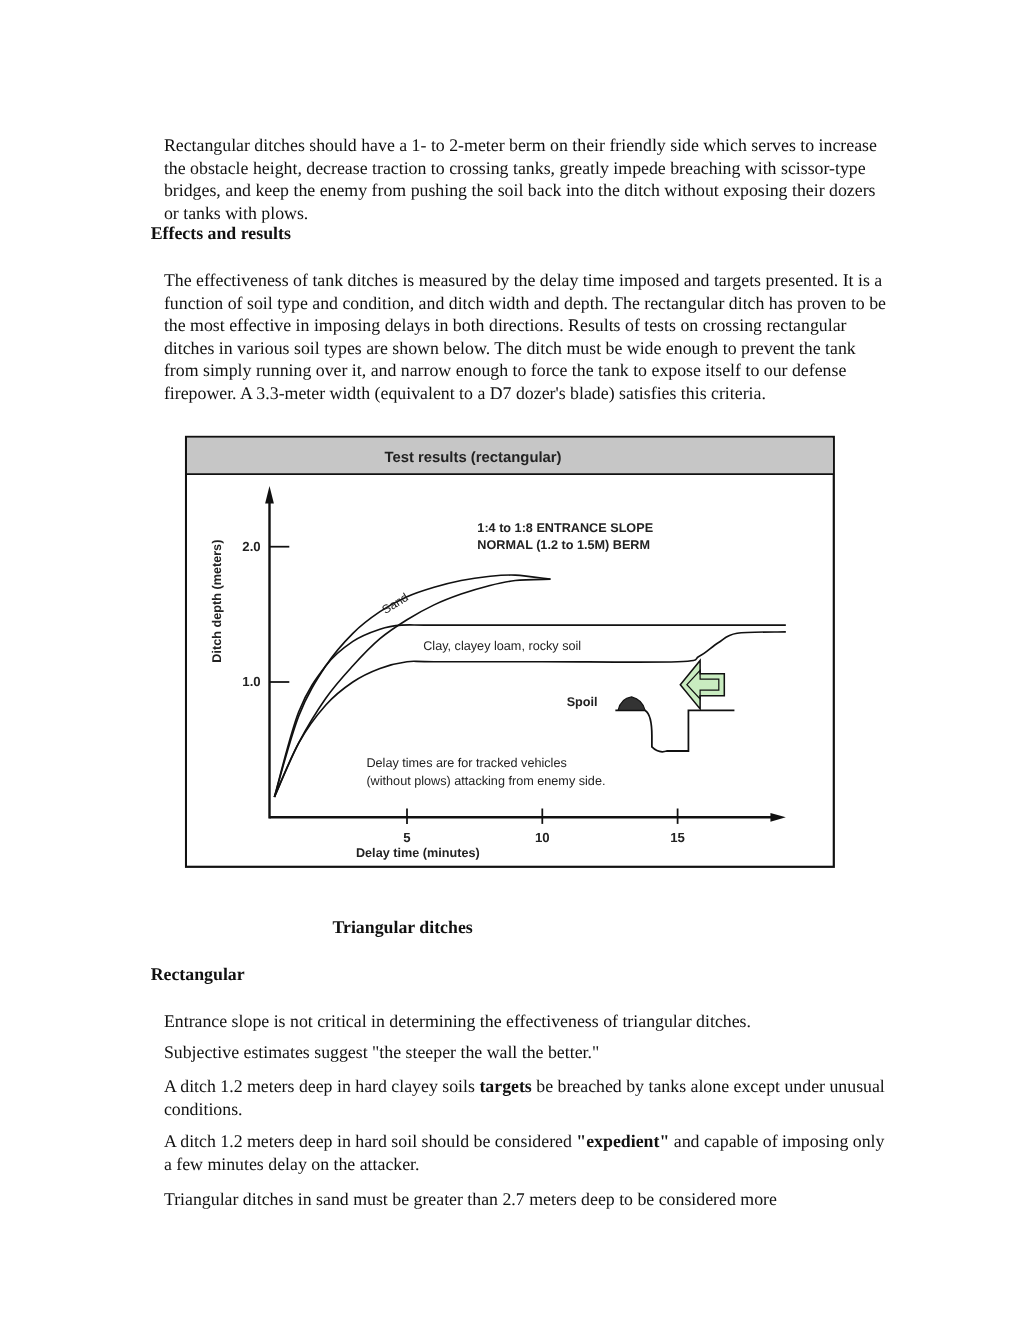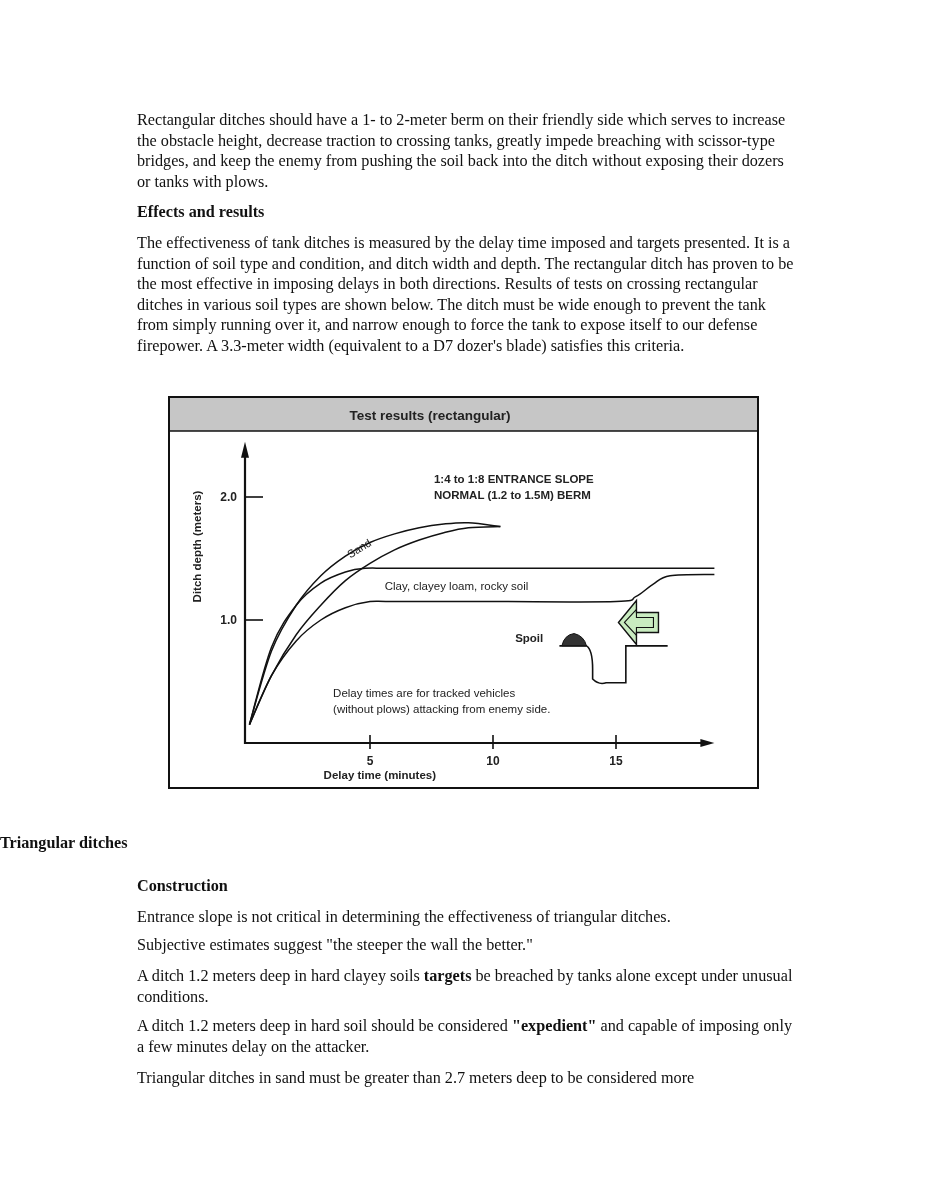--- a/index.html
+++ b/index.html
@@ -1,19 +1,19 @@
 <!DOCTYPE html>
 <html><head>
 <meta charset="utf-8">
 <style>
   html, body { margin:0; padding:0; background:#ffffff; }
   body { width:926px; height:1198px; position:relative; overflow:hidden; font-family:"Liberation Serif", serif; color:#111; }
-  .para { position:absolute; left:137px; width:660px; font-size:16.2px; line-height:20.6px; margin:0; }
+  .para { position:absolute; left:137px; width:660px; font-size:16.2px; line-height:20.6px; margin:12px; }
   .head { position:absolute; left:137px; font-size:16.2px; font-weight:bold; margin:0; }
-  .center-head { position:absolute; left:0; width:732px; text-align:left; top:834px; font-size:16.2px; font-weight:bold; }
+  .center-head { position:absolute; left:0; width:732px; text-align:center; top:834px; font-size:16.2px; font-weight:bold; }
   .fig { position:absolute; left:168px; top:396px; width:592px; height:394px; }
   .fig svg { position:absolute; left:0; top:0; }
   .sans { font-family:"Liberation Sans", sans-serif; }
 </style>
 </head>
 <body>
 
 <p class="para" style="top:110px;">Rectangular ditches should have a 1- to 2-meter berm on their friendly side which serves to increase the obstacle height, decrease traction to crossing tanks, greatly impede breaching with scissor-type bridges, and keep the enemy from pushing the soil back into the ditch without exposing their dozers or tanks with plows.</p>
 <p class="head" style="top:203px;text-align:center;">Effects and results</p>
 <p class="para" style="top:233px;">The effectiveness of tank ditches is measured by the delay time imposed and targets presented. It is a function of soil type and condition, and ditch width and depth. The rectangular ditch has proven to be the most effective in imposing delays in both directions. Results of tests on crossing rectangular ditches in various soil types are shown below. The ditch must be wide enough to prevent the tank from simply running over it, and narrow enough to force the tank to expose itself to our defense firepower. A 3.3-meter width (equivalent to a D7 dozer's blade) satisfies this criteria.</p>
@@ -54,18 +54,18 @@
         <text x="165.10000000000002" y="317.48" font-family="Liberation Sans, sans-serif" font-size="11.5" fill="#222">(without plows) attacking from enemy side.</text>
         <path d="M391.42,249.82999999999998 L418.48,249.82999999999998 Q424.63000000000005,253.51999999999998 424.63000000000005,273.2 L424.63000000000005,283.04 Q430.78000000000003,289.19 438.16,286.73 L457.84000000000003,286.73 L457.84000000000003,249.82999999999998 L499.6600000000001,249.82999999999998" fill="none" stroke="#111" stroke-width="1.6"></path>
         <path d="M393.88000000000005,249.82999999999998 Q396.34000000000003,238.76 406.18000000000006,237.53 Q416.02,239.99 418.48,249.82999999999998 Z" fill="#333" stroke="#111" stroke-width="1"></path>
         <path d="M450.46000000000004,226.46 L468.46000000000004,204.46 L468.46000000000004,216.46 L490.46000000000004,216.46 L490.46000000000004,236.46 L468.46000000000004,236.46 L468.46000000000004,248.46 Z" fill="#c9ecc0" stroke="#111" stroke-width="1.4"></path>
         <path d="M456.46000000000004,226.46 L468.46000000000004,213.46 L468.46000000000004,221.46 L485.46000000000004,221.46 L485.46000000000004,231.46 L468.46000000000004,231.46 L468.46000000000004,239.46 Z" fill="none" stroke="#111" stroke-width="1.1"></path>
       </g>
   </svg>
 </div>
 
 <div class="center-head">Triangular ditches</div>
-<p class="head" style="top:877px;">Construction</p>
+<p class="head" style="top:877px;">Rectangular</p>
 <p class="para" style="top:907px;">Entrance slope is not critical in determining the effectiveness of triangular ditches.</p>
 <p class="para" style="top:935px;">Subjective estimates suggest "the steeper the wall the better."</p>
 <p class="para" style="top:966px;"><span>A ditch 1.2 meters deep in hard clayey soils </span><b>targets</b><span> be breached by tanks alone except under unusual conditions.</span></p>
 <p class="para" style="top:1016px;"><span>A ditch 1.2 meters deep in hard soil should be considered </span><b>"expedient"</b><span> and capable of imposing only a few minutes delay on the attacker.</span></p>
 <p class="para" style="top:1068px;">Triangular ditches in sand must be greater than 2.7 meters deep to be considered more</p>
 
 </body></html>

